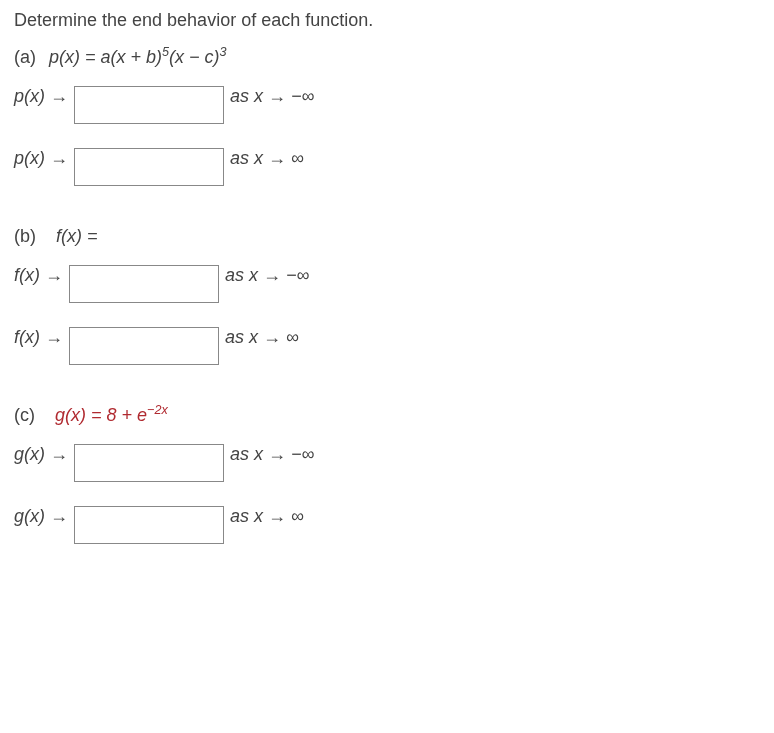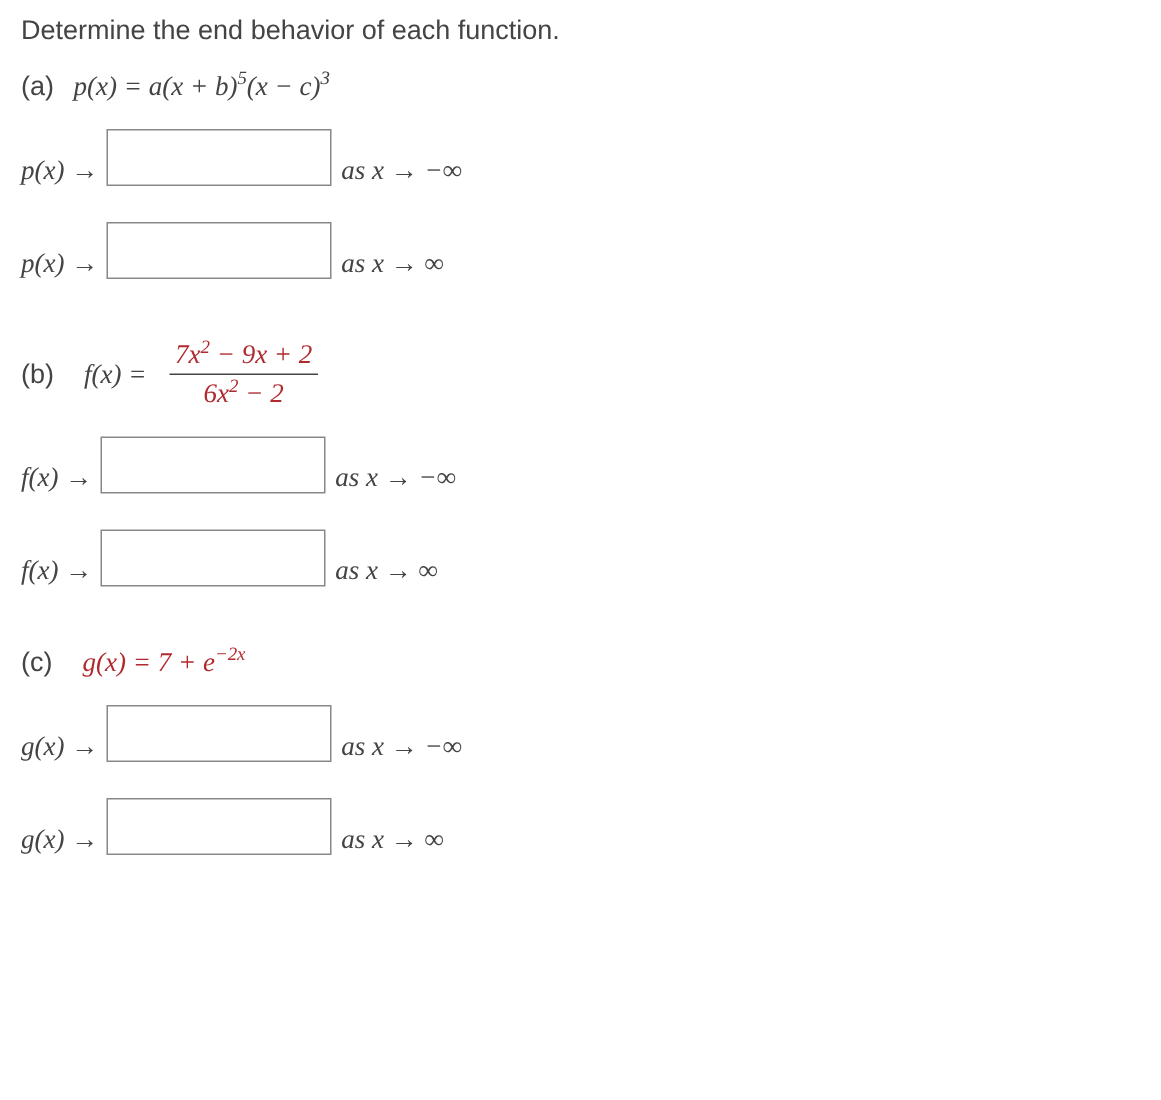--- a/index.html
+++ b/index.html
@@ -19,30 +19,29 @@
     }
     .part-label-row {
       display: flex;
       align-items: center;
       flex-wrap: wrap;
       gap: 4px;
       margin-bottom: 18px;
     }
     .italic {
       font-style: italic;
-      font-family: Liberation Serif, serif;
     }
     sup {
       font-size: 0.7em;
       vertical-align: super;
       line-height: 0;
     }
     .answer-row {
       display: flex;
-      align-items: flex-end;
+      align-items: flex-start;
       margin-bottom: 24px;
       gap: 6px;
     }
     .answer-input {
       width: 150px;
       height: 38px;
       border: 1px solid #888;
       background: #fff;
       font-size: 16px;
       padding: 0 4px;
@@ -102,48 +101,40 @@
     <input class="answer-input" type="text" style="">
     <span class="italic">as x → ∞</span>
   </div>
 </div>
 
 <div class="part section-b">
   <div class="part-label-row">
     <span class="lbl">(b)</span>
     <span class="italic">f(x)  =</span>
     <span>&nbsp;</span>
-    <span class="fraction c-red italic">
-      <span class="num">
-        <span>7x</span><sup>2</sup><span> − 9x + 2</span>
-      </span>
-      <span class="den">
-        <span>6x</span><sup>2</sup><span> − 2</span>
-      </span>
-    </span>
   </div>
 
   <div class="answer-row">
     <span class="italic fn-label">f(x) →</span>
     <input class="answer-input" type="text" style="">
     <span class="italic">as x → −∞</span>
   </div>
 
   <div class="answer-row">
     <span class="italic fn-label">f(x) →</span>
     <input class="answer-input" type="text" style="">
     <span class="italic">as x → ∞</span>
   </div>
 </div>
 
 <div class="part section-c">
   <div class="part-label-row">
     <span class="lbl">(c)</span>
     <span class="italic c-red">
-      <span>g(x) = 7 + e</span><sup>−2x</sup>
+      <span>g(x) = 8 + e</span><sup>−2x</sup>
     </span>
   </div>
 
   <div class="answer-row">
     <span class="italic fn-label">g(x) →</span>
     <input class="answer-input" type="text" style="">
     <span class="italic">as x → −∞</span>
   </div>
 
   <div class="answer-row">

